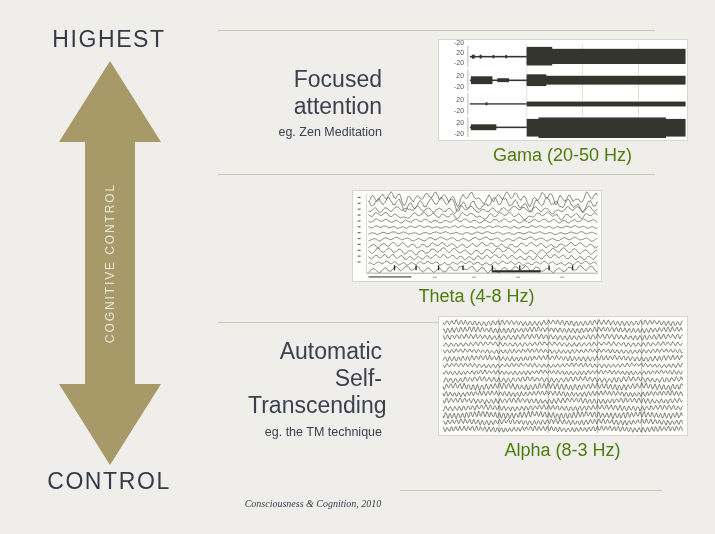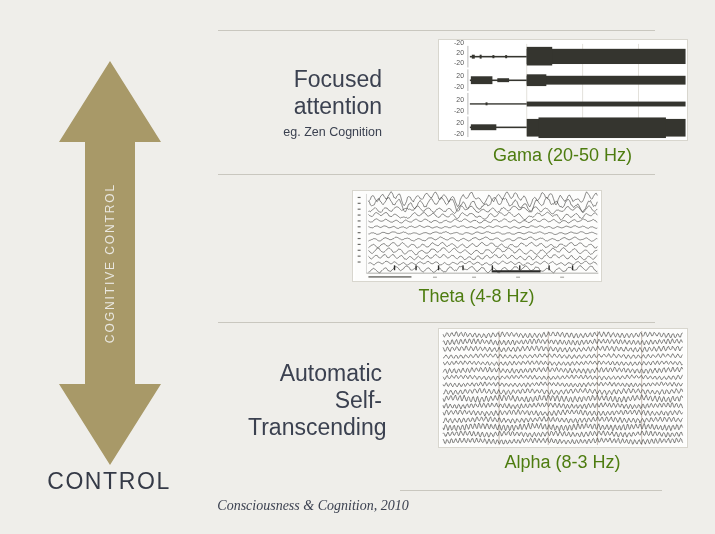--- a/index.html
+++ b/index.html
@@ -81,21 +81,21 @@
 
   .row {
     position: absolute;
     left: 0;
     width: 497px;
     display: flex;
     align-items: center;
   }
   #row-focused  { top: 31px;  height: 143px; }
   #row-open     { top: 175px; height: 147px; }
-  #row-auto     { top: 317px; height: 167px; }
+  #row-auto     { top: 305px; height: 167px; }
 
   .row-labels {
     width: 172px;
     text-align: right;
     padding-right: 8px;
     box-sizing: border-box;
   }
   .row-title {
     color: #3b4150;
     font-size: 23px;
@@ -132,32 +132,33 @@
     font-family: "Liberation Sans", sans-serif;
   }
 
   #footer-citation {
     position: absolute;
     left: 182px;
     top: 498px;
     width: 262px;
     text-align: center;
     color: #3b4150;
-    font-size: 14px;
+    font-size: 10px;
     font-style: italic;
     font-family: "Liberation Serif", serif;
   }
 </style>
 </head>
 <body>
 
 <div id="infographic">
 
   <div id="axis-column">
 
+    <div class="axis-cap" id="axis-top-label">HIGHEST</div>
 
     <div id="double-arrow">
       <svg width="122" height="410" viewBox="0 0 122 410">
         <polygon points="61,3 112,84 86,84 86,326 112,326 61,407 10,326 36,326 36,84 10,84" fill="#a89968"></polygon>
       </svg>
       <div id="arrow-vertical-text">
         <span>COGNITIVE CONTROL</span>
       </div>
     </div>
 
@@ -168,21 +169,21 @@
 
     <div class="divider" id="divider-top"></div>
     <div class="divider" id="divider-1"></div>
     <div class="divider" id="divider-2"></div>
     <div class="divider" id="divider-bottom"></div>
 
     <div class="row" id="row-focused">
       <div class="row-labels">
         <div class="row-title">Focused
 attention</div>
-        <div class="row-sub">eg. Zen Cognition</div>
+        <div class="row-sub">eg. Zen Meditation</div>
       </div>
       <div class="row-plot">
         <svg class="plot-box" id="plot-gamma" width="250" height="102" viewBox="0 0 250 102">
           <rect x="0" y="0" width="250" height="102" fill="#ffffff"></rect>
 
           <g stroke="#e2e0da" stroke-width="1">
             <line x1="88" y1="4" x2="88" y2="98"></line>
             <line x1="145" y1="4" x2="145" y2="98"></line>
             <line x1="202" y1="4" x2="202" y2="98"></line>
           </g>
@@ -302,20 +303,21 @@
           </g>
         </svg>
         <div class="plot-caption">Theta (4-8 Hz)</div>
       </div>
     </div>
 
     <div class="row" id="row-auto">
       <div class="row-labels">
         <div class="row-title">Automatic Self-
 Transcending</div>
+        <div class="row-sub">eg. the TM technique</div>
       </div>
       <div class="row-plot">
         <svg class="plot-box" id="plot-alpha" width="250" height="120" viewBox="0 0 250 120">
           <rect x="0" y="0" width="250" height="120" fill="#fdfdfc"></rect>
           <g stroke="#b9a9a0" stroke-width="0.8">
             <line x1="60" y1="2" x2="60" y2="118"></line>
             <line x1="110" y1="2" x2="110" y2="118"></line>
             <line x1="160" y1="2" x2="160" y2="118"></line>
             <line x1="205" y1="2" x2="205" y2="118"></line>
           </g>

